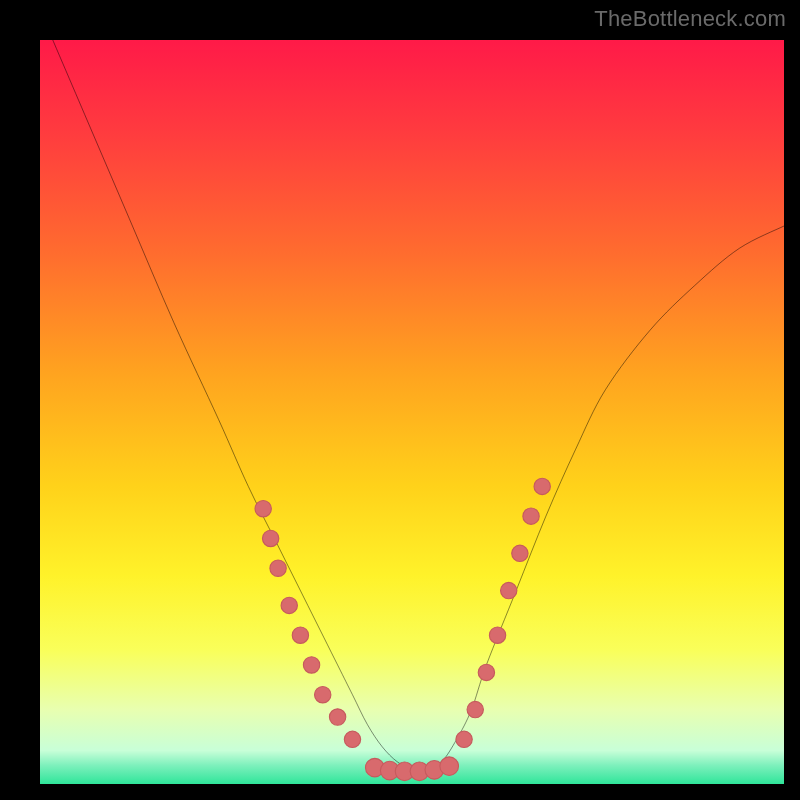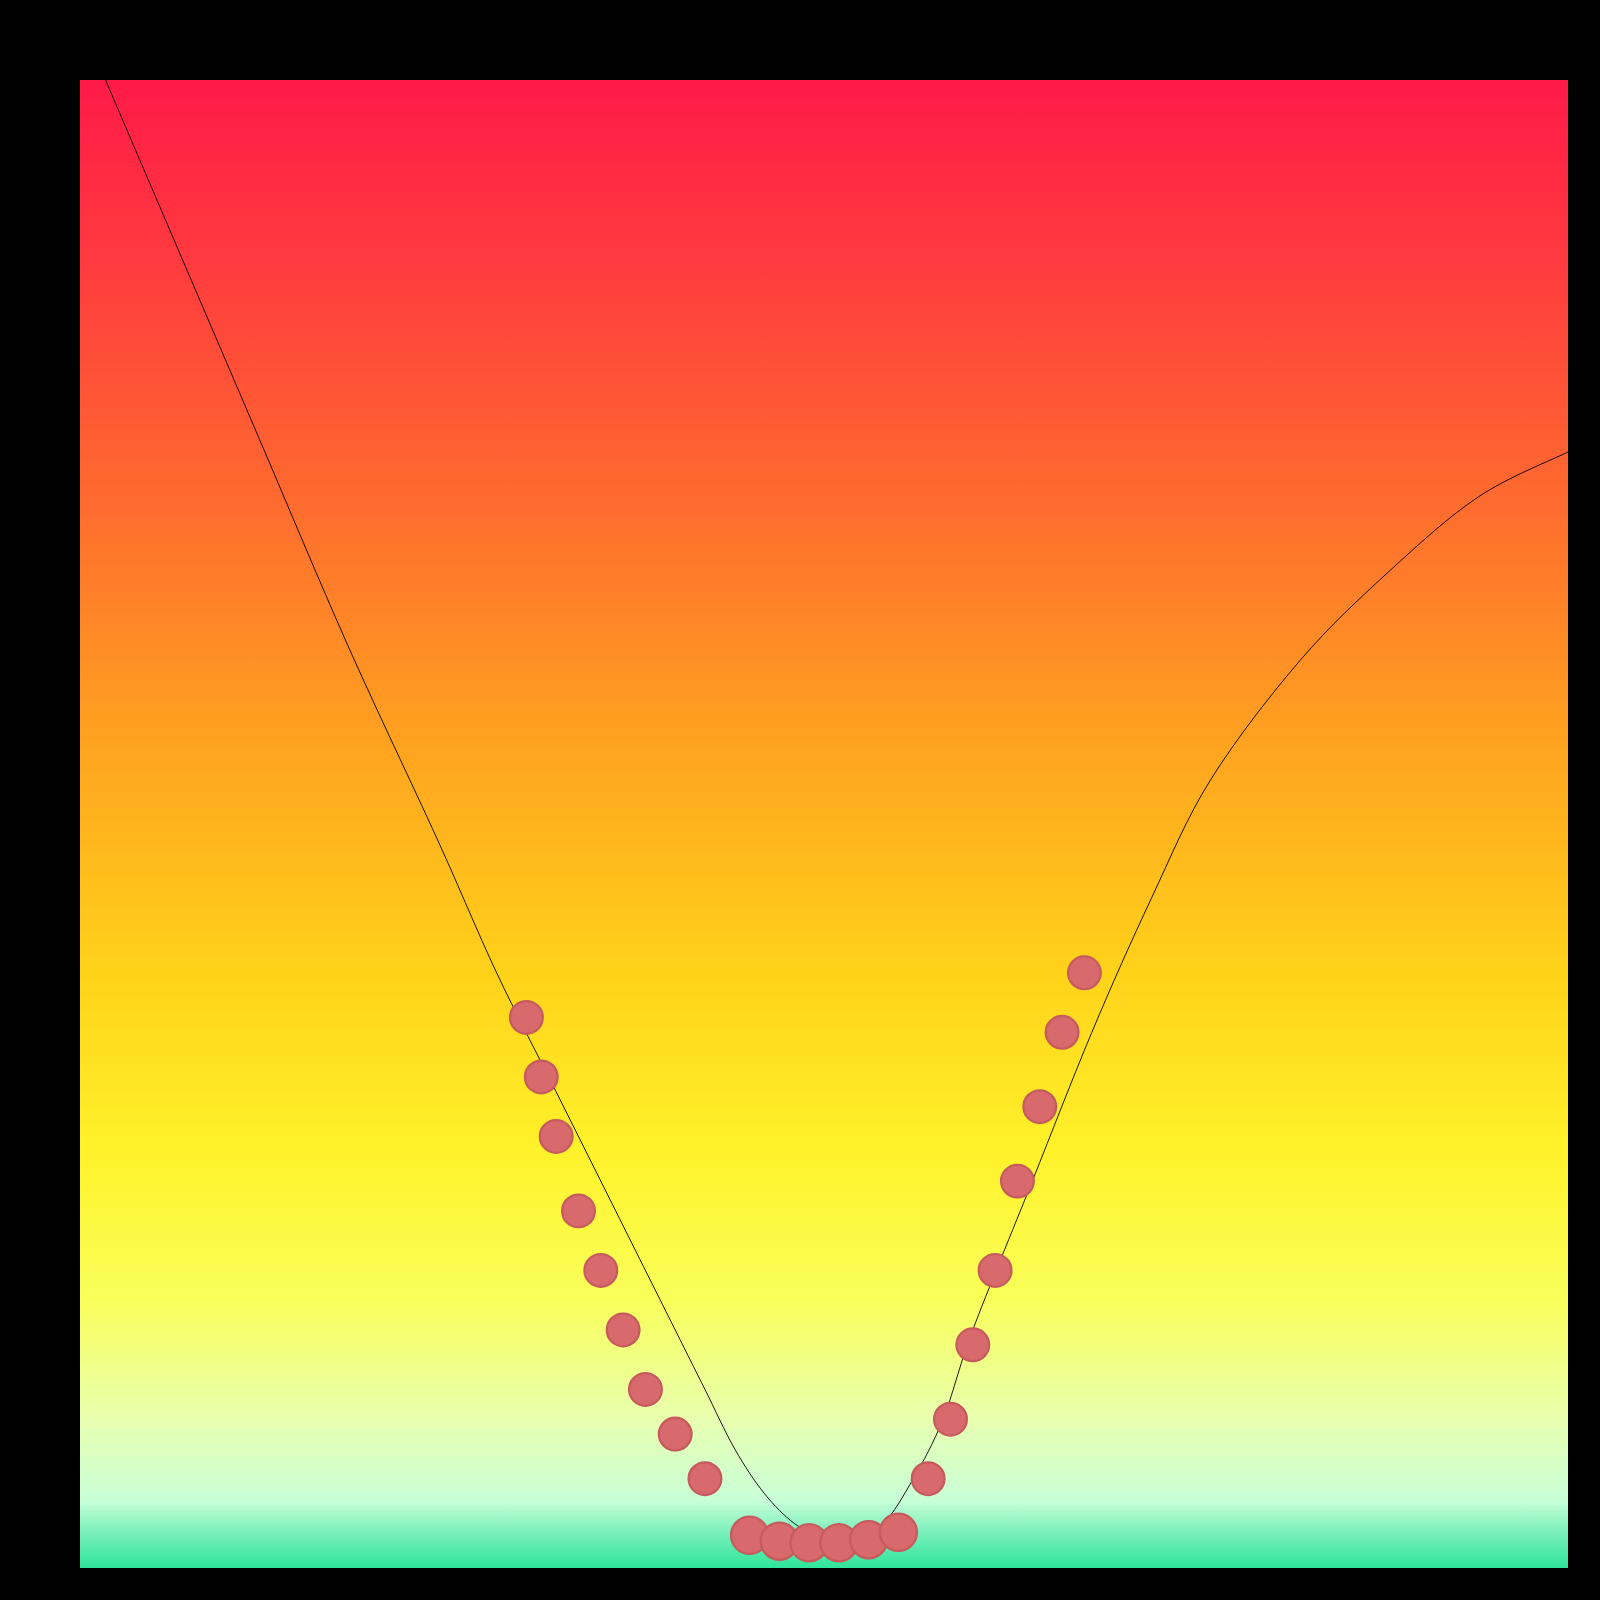--- a/index.html
+++ b/index.html
@@ -95,13 +95,14 @@
           <circle cx="67.5" cy="60" r="1.1" fill="#d86a6d" stroke="#c65a5d" stroke-width="0.15"></circle>
           <circle cx="45" cy="97.8" r="1.25" fill="#d86a6d" stroke="#c65a5d" stroke-width="0.15"></circle>
           <circle cx="47" cy="98.2" r="1.25" fill="#d86a6d" stroke="#c65a5d" stroke-width="0.15"></circle>
           <circle cx="49" cy="98.3" r="1.25" fill="#d86a6d" stroke="#c65a5d" stroke-width="0.15"></circle>
           <circle cx="51" cy="98.3" r="1.25" fill="#d86a6d" stroke="#c65a5d" stroke-width="0.15"></circle>
           <circle cx="53" cy="98.1" r="1.25" fill="#d86a6d" stroke="#c65a5d" stroke-width="0.15"></circle>
           <circle cx="55" cy="97.6" r="1.25" fill="#d86a6d" stroke="#c65a5d" stroke-width="0.15"></circle>
         </g>
     </svg>
   </div>
+  <div class="watermark">TheBottleneck.com</div>
 </div>
 
 </body></html>

